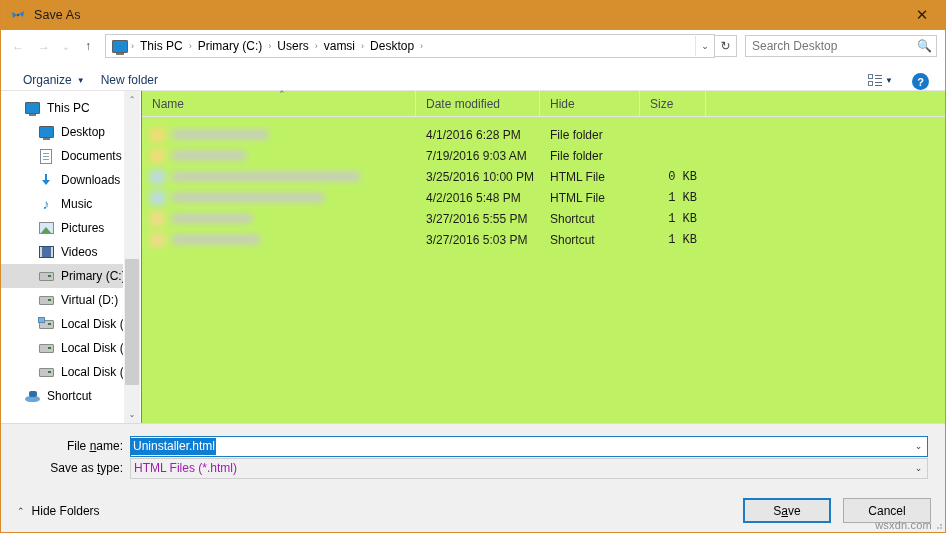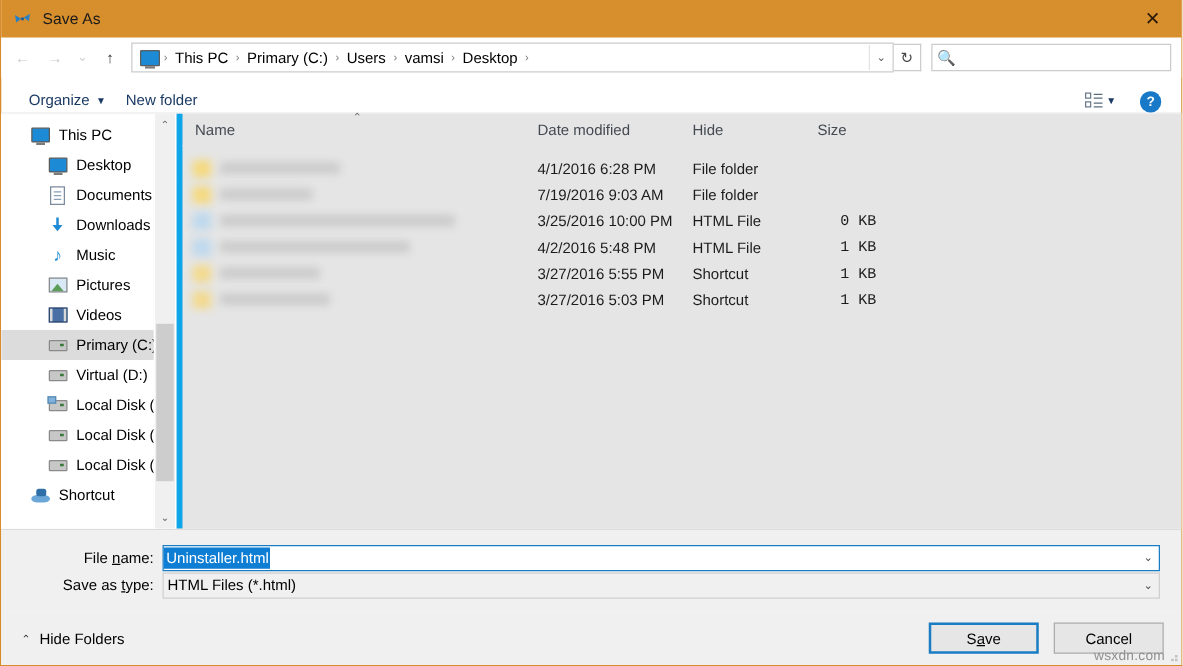--- a/index.html
+++ b/index.html
@@ -203,22 +203,22 @@
   .sb-thumb {
     position: absolute; left: 1px; right: 1px;
     top: 168px; height: 126px;
     background: #cdcdcd;
   }
 
   
   .filelist {
     flex: 1 1 auto; min-width: 0;
     display: flex; flex-direction: column;
-    background: #e5e5e5;
-    border-left: 5px solid #0ea5e9;
+    background: #bef264;
+    border-left: 1px solid #0ea5e9;
   }
   .col-head {
     height: 25px; flex: 0 0 auto;
     display: flex; align-items: stretch;
     border-bottom: 1px solid #e5e5e5;
     font-size: 12px; color: #444a52;
   }
   .col {
     display: flex; align-items: center;
     padding-left: 10px;
@@ -277,21 +277,21 @@
   .fcombo {
     flex: 1 1 auto; margin-right: 17px;
     height: 21px; box-sizing: border-box;
     display: flex; align-items: center;
     background: #fff;
     position: relative;
   }
   .fcombo.name { border: 1px solid #1a7dc4; }
   .fcombo.type { border: 1px solid #cfcfcf; background: #f0f0f0; }
   .fval {
-    font-size: 12px; padding-left: 3px; color: #000000;
+    font-size: 12px; padding-left: 3px; color: #a21caf;
   }
   .fval.selected { background: #0e7dd4; color: #fff; padding: 1px 1px 2px 2px; }
   .combo-arrow {
     position: absolute; right: 0; top: 0; bottom: 0; width: 17px;
     display: flex; align-items: center; justify-content: center;
     color: #3c3c3c; font-size: 9px;
   }
 
   
   .footer {
@@ -454,20 +454,21 @@
         <span class="crumb">vamsi</span>
         <span class="crumb-sep">›</span>
         <span class="crumb">Desktop</span>
         <span class="crumb-sep">›</span>
       </div>
       <div class="crumb-drop">⌄</div>
     </div>
     <div class="refresh">↻</div>
 
     <div class="searchbox">
+      <input type="text" placeholder="Search Desktop" style="">
       <div class="search-icon">🔍</div>
     </div>
   </div>
 
   <div class="toolbar">
     <div class="tb-item">
       <span>Organize</span>
       <span class="tb-caret">▼</span>
     </div>
     <div class="tb-item">

